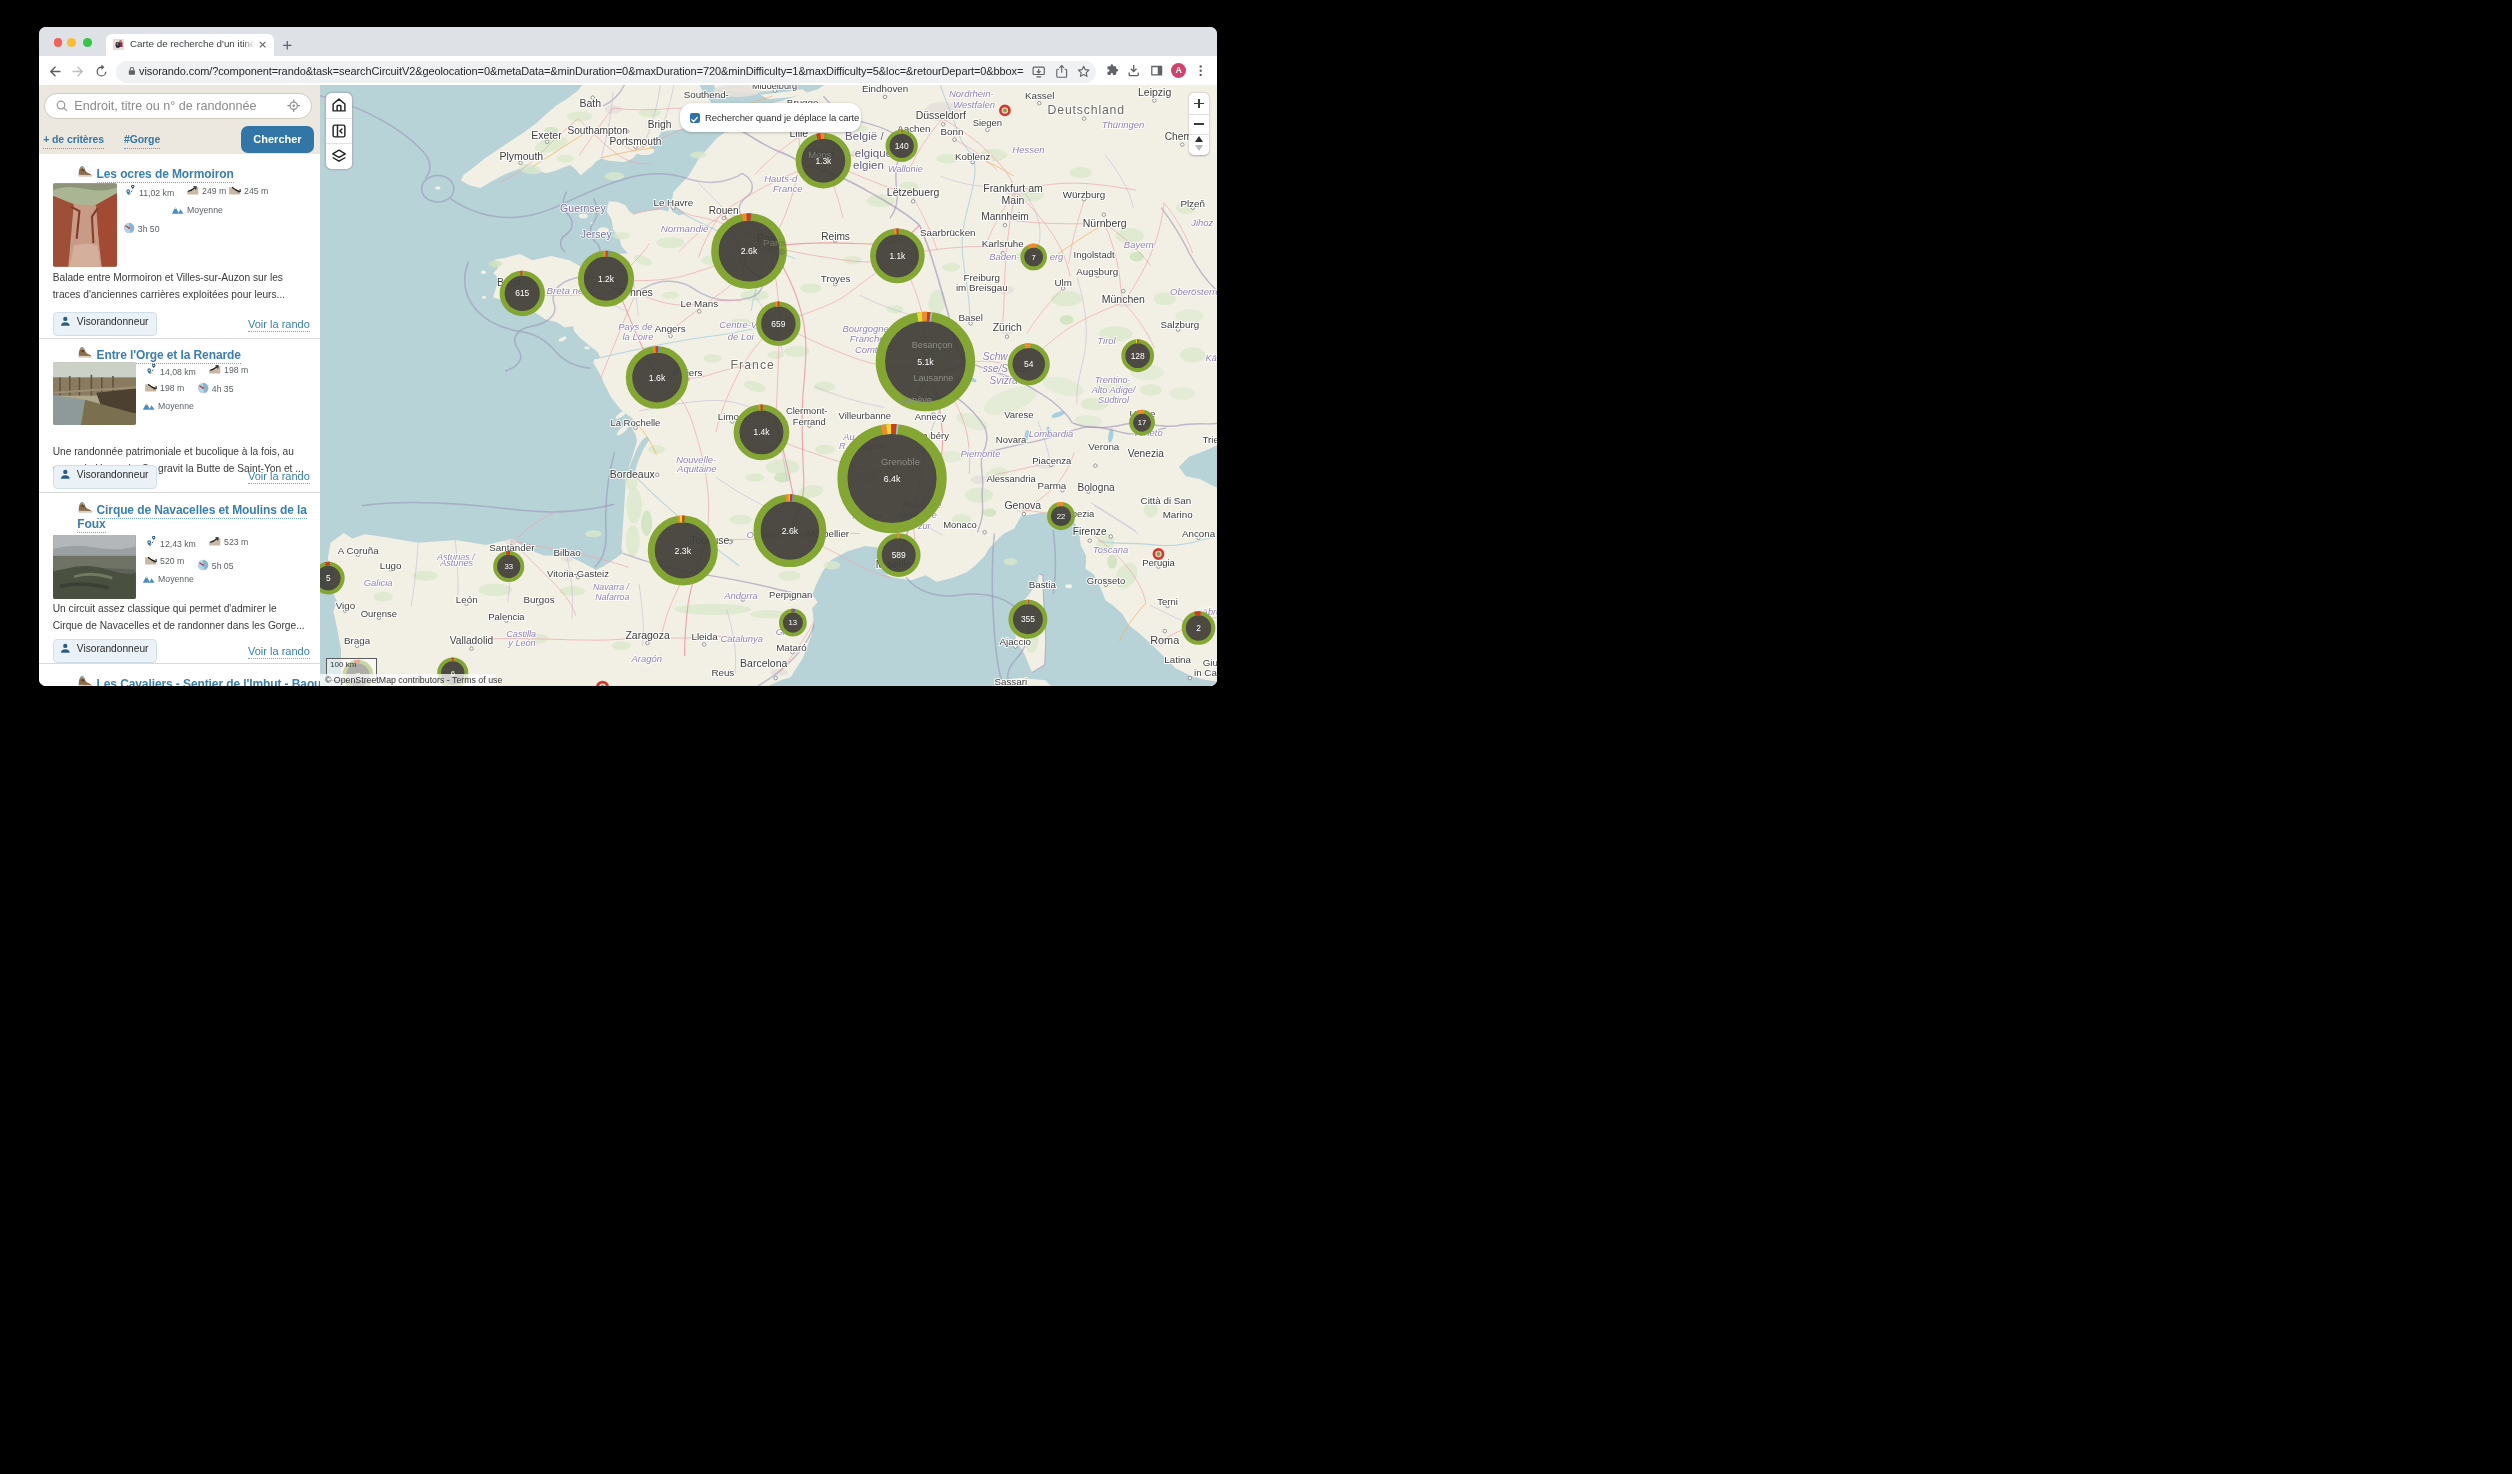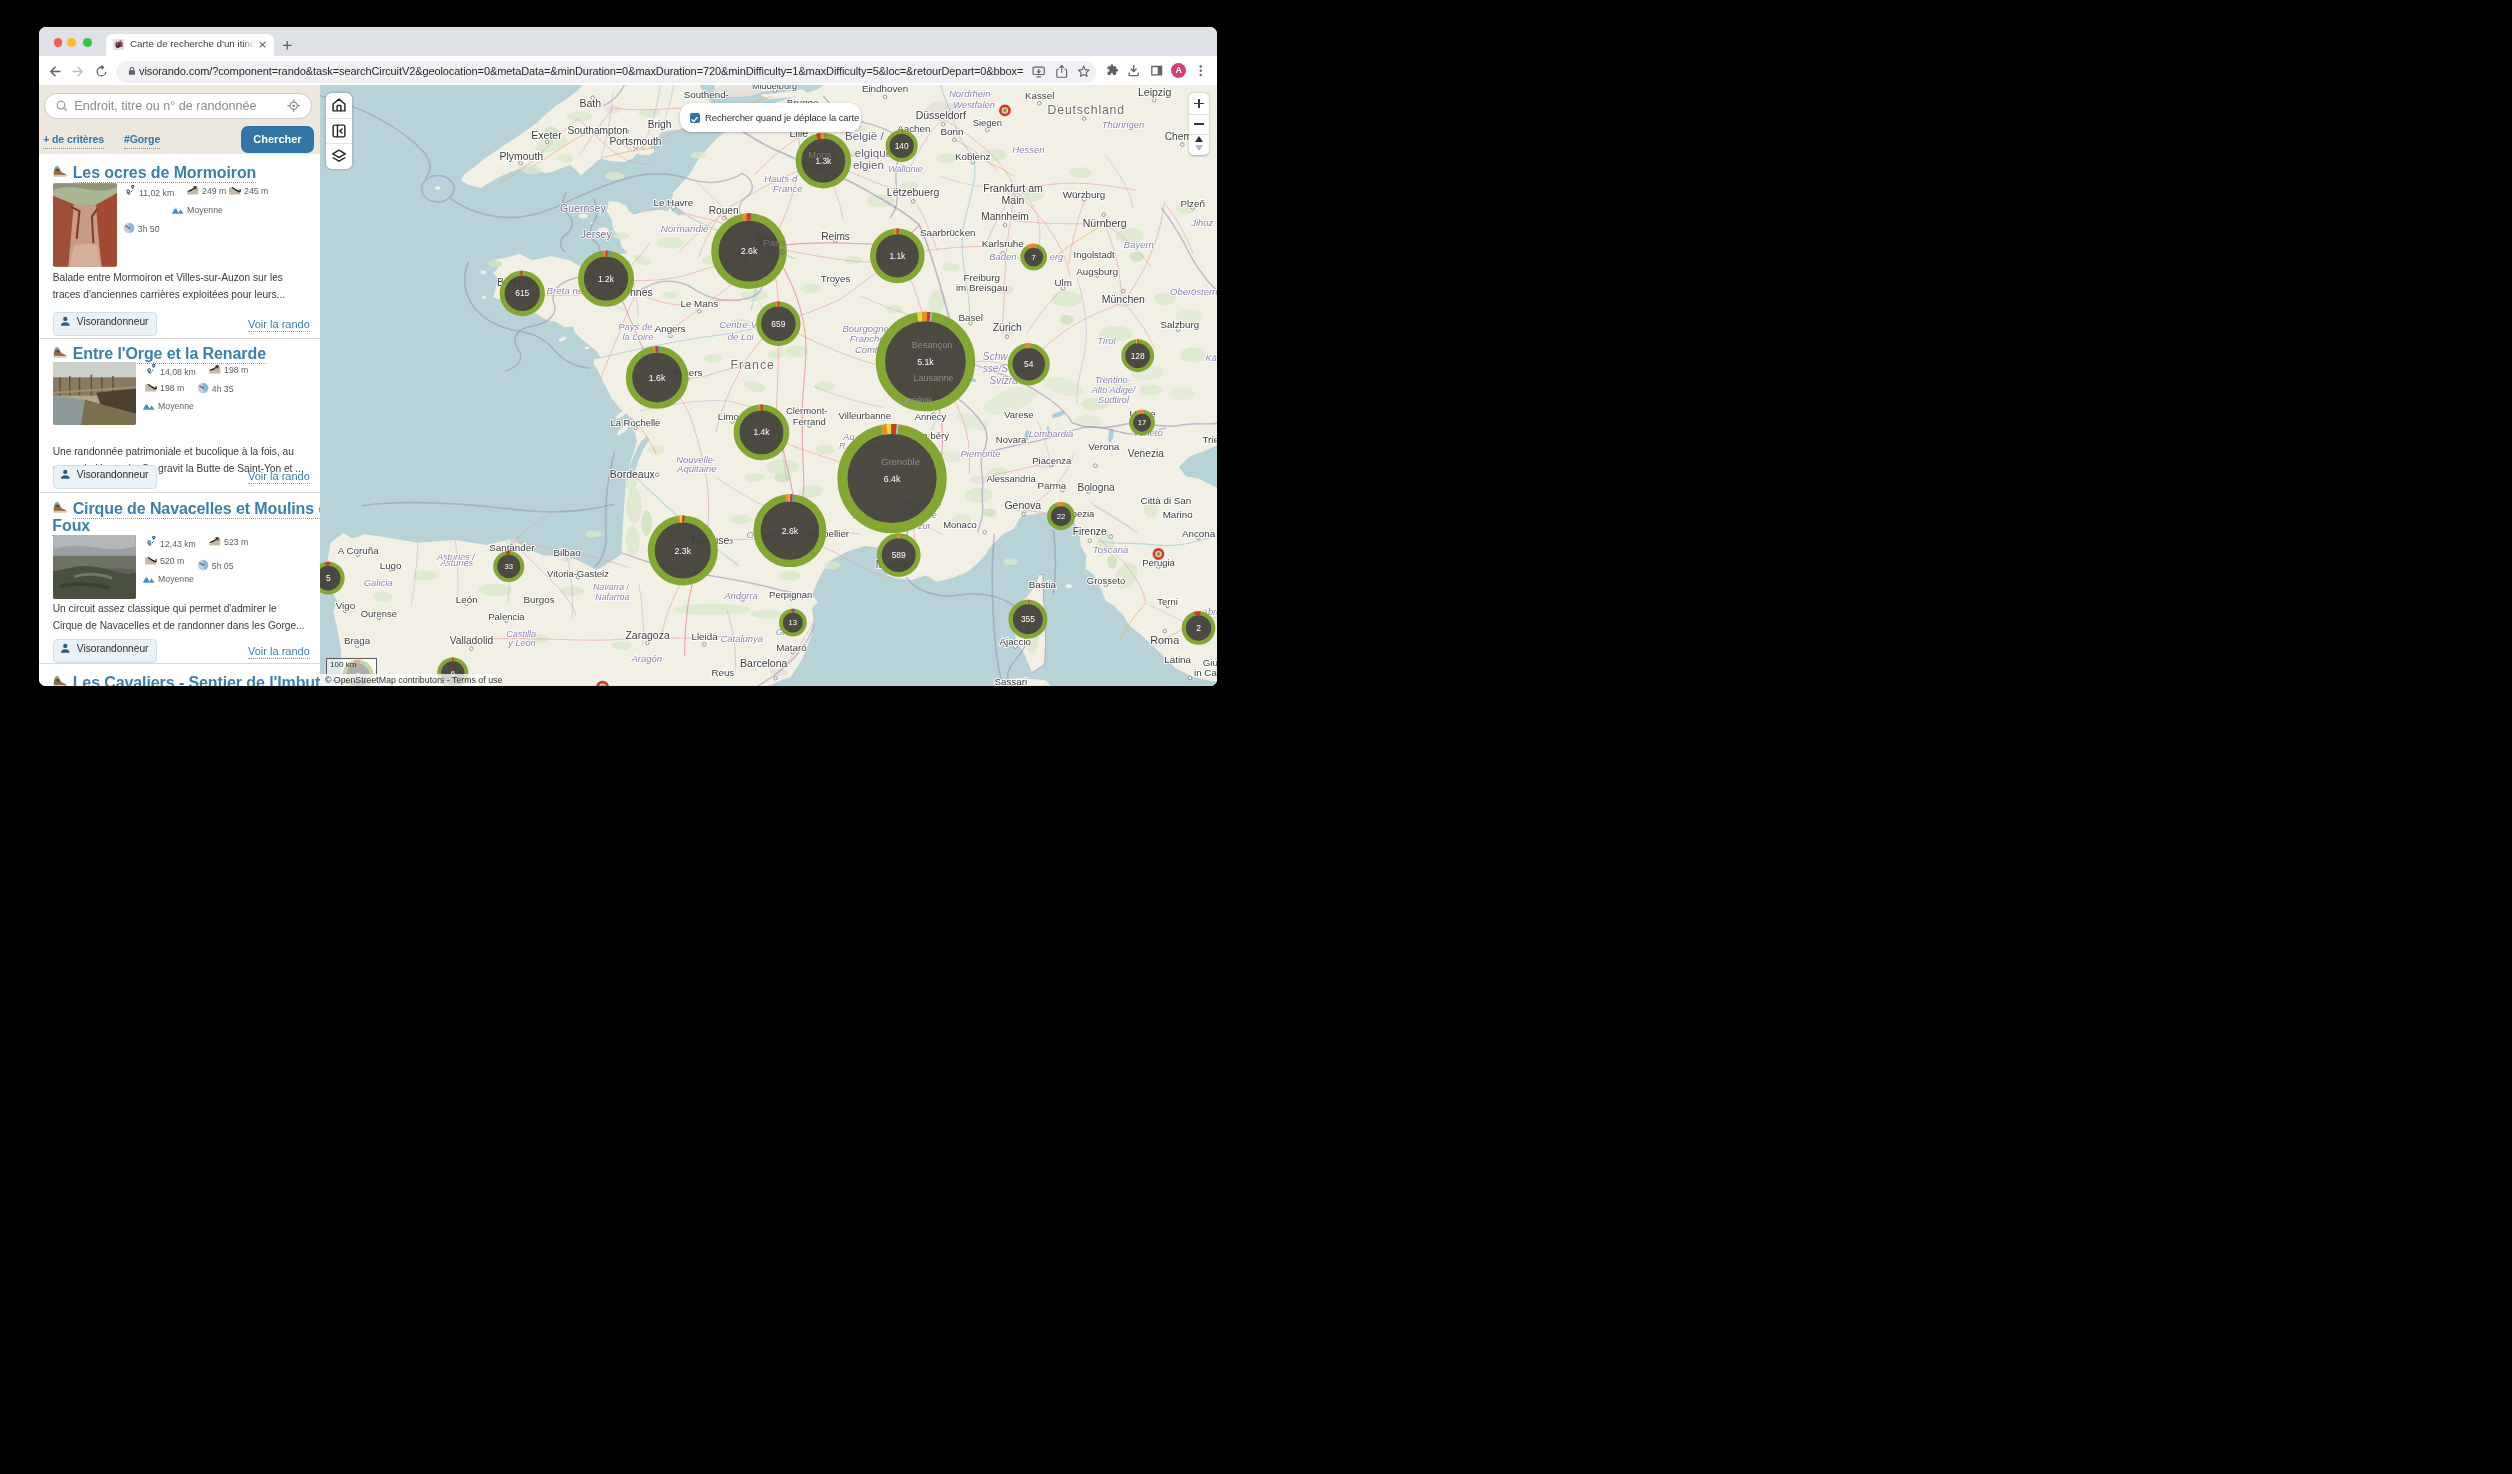--- a/index.html
+++ b/index.html
@@ -28,21 +28,21 @@
 #sbhead { position:absolute; left:0; top:0; width:100%; height:69px; background:#ece8df; }
 #sinput { position:absolute; left:5.3px; top:7.6px; width:268px; height:26px; background:#fff;
   border:0.7px solid #ccc9c0; border-radius:13px; }
 #sinput .mag { position:absolute; left:9.8px; top:5.6px; }
 #sinput .ph { position:absolute; left:29px; top:5.3px; font-size:12.6px; color:#8b8b8b; }
 #sinput .loc { position:absolute; right:9.8px; top:4.9px; }
 .crit { position:absolute; font-size:10.5px; font-weight:bold; color:#3577a5; letter-spacing:-0.1px;
   border-bottom:1.4px dotted #6699bb; padding-bottom:2.8px; }
 #chercher { position:absolute; left:202px; top:41px; width:73px; height:27px; background:#3176a7;
   border-radius:7px; color:#fff; font-size:11px; font-weight:bold; text-align:center; line-height:27px; }
-.card-title { position:absolute; font-size:16px; font-weight:bold; color:#3b7fae; white-space:nowrap; letter-spacing:-0.1px; }
+.card-title { position:absolute; font-size:12px; font-weight:bold; color:#3b7fae; white-space:nowrap; letter-spacing:-0.1px;margin-left:25px; }
 .card-title span { border-bottom:1.8px dotted #74a5c5; padding-bottom:1.4px; }
 .photo { position:absolute; left:13.7px; border-radius:2.1px; overflow:hidden; }
 .stat { position:absolute; font-size:8.7px; color:#585f63; white-space:nowrap; }
 .stat svg { vertical-align:-2.5px; margin-right:2.8px; }
 .desc { position:absolute; left:13.7px; width:253px; font-size:10.2px; color:#3a3a3a; line-height:16.5px; }
 .badge { position:absolute; left:13.7px; height:24px; background:#eaf2f8; border:0.7px solid #cfdfe9;
   border-radius:4.2px; font-size:10.2px; color:#2b2b2b; padding:0 7.7px 0 5.6px; line-height:17px; }
 .badge svg { vertical-align:-2.5px; margin-right:4.9px; }
 .voir { position:absolute; left:209px; font-size:11px; color:#3b7fae;
   border-bottom:1.4px dotted #74a5c5; padding-bottom:1.4px; }

